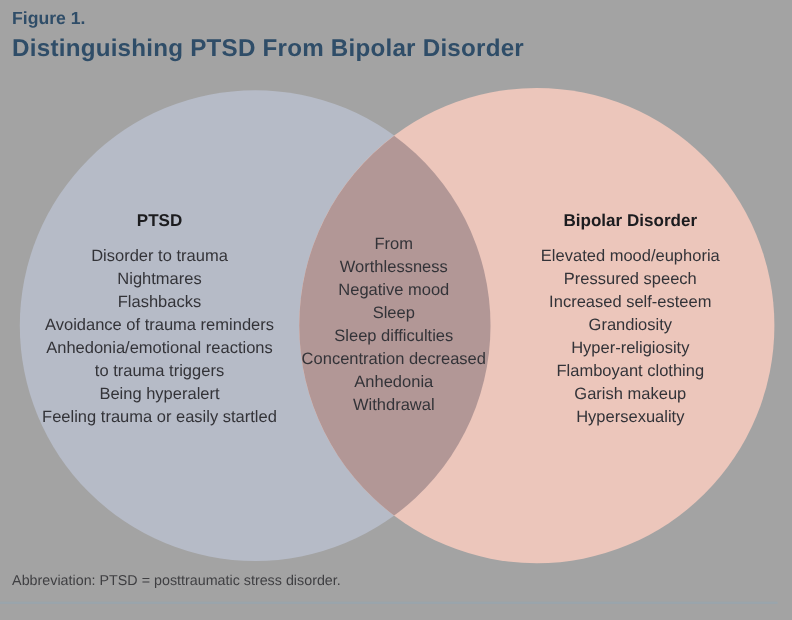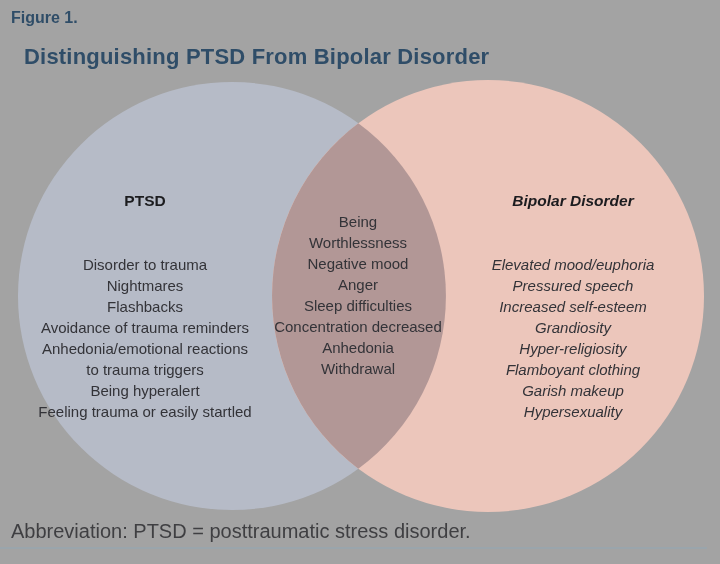--- a/index.html
+++ b/index.html
@@ -20,21 +20,21 @@
     left: 11px;
     top: 9px;
     font-size: 16px;
     font-weight: 700;
     color: #2f4d68;
   }
   .figure-title {
     position: absolute;
     left: 11px;
     top: 31px;
-    margin: 13px;
+    margin: 0;
     font-size: 22px;
     font-weight: 700;
     letter-spacing: 0.2px;
     color: #2f4d68;
   }
   .venn-svg {
     position: absolute;
     left: 0;
     top: 0;
     width: 720px;
@@ -42,40 +42,39 @@
   }
   .text-block {
     position: absolute;
     display: flex;
     flex-direction: column;
     align-items: center;
     font-size: 15px;
     line-height: 21px;
     color: #333338;
     text-align: center;
-    gap: 32px;
   }
   .text-block .region-title {
     font-weight: 700;
     font-size: 15.5px;
     color: #1c1c1f;
     margin-bottom: 11px;
     white-space: nowrap;
   }
   .text-block .item {
     white-space: nowrap;
   }
   .block-left   { left: 15px;  top: 190px; width: 260px; }
   .block-middle { left: 258px; top: 211px; width: 200px; }
-  .block-right  { left: 443px; top: 190px; width: 260px; font-style: italic; }
+  .block-right  { left: 443px; top: 190px; width: 260px; }
   .footer-note {
     position: absolute;
     left: 11px;
     top: 520px;
-    font-size: 20px;
+    font-size: 13px;
     color: #3f3f42;
   }
   .bottom-rule {
     position: absolute;
     left: 0;
     top: 547px;
     width: 707px;
     height: 2px;
     background: #9aa5ac;
   }
@@ -113,27 +112,27 @@
 
         <div class="item">Being hyperalert</div>
 
         <div class="item">Feeling trauma or easily startled</div>
       </div>
   </div>
 
   <div class="text-block block-middle">
     <div class="items">
 
-        <div class="item">Being</div>
+        <div class="item">From</div>
 
         <div class="item">Worthlessness</div>
 
         <div class="item">Negative mood</div>
 
-        <div class="item">Anger</div>
+        <div class="item">Sleep</div>
 
         <div class="item">Sleep difficulties</div>
 
         <div class="item">Concentration decreased</div>
 
 
         <div class="item">Anhedonia</div>
 
         <div class="item">Withdrawal</div>
       </div>

